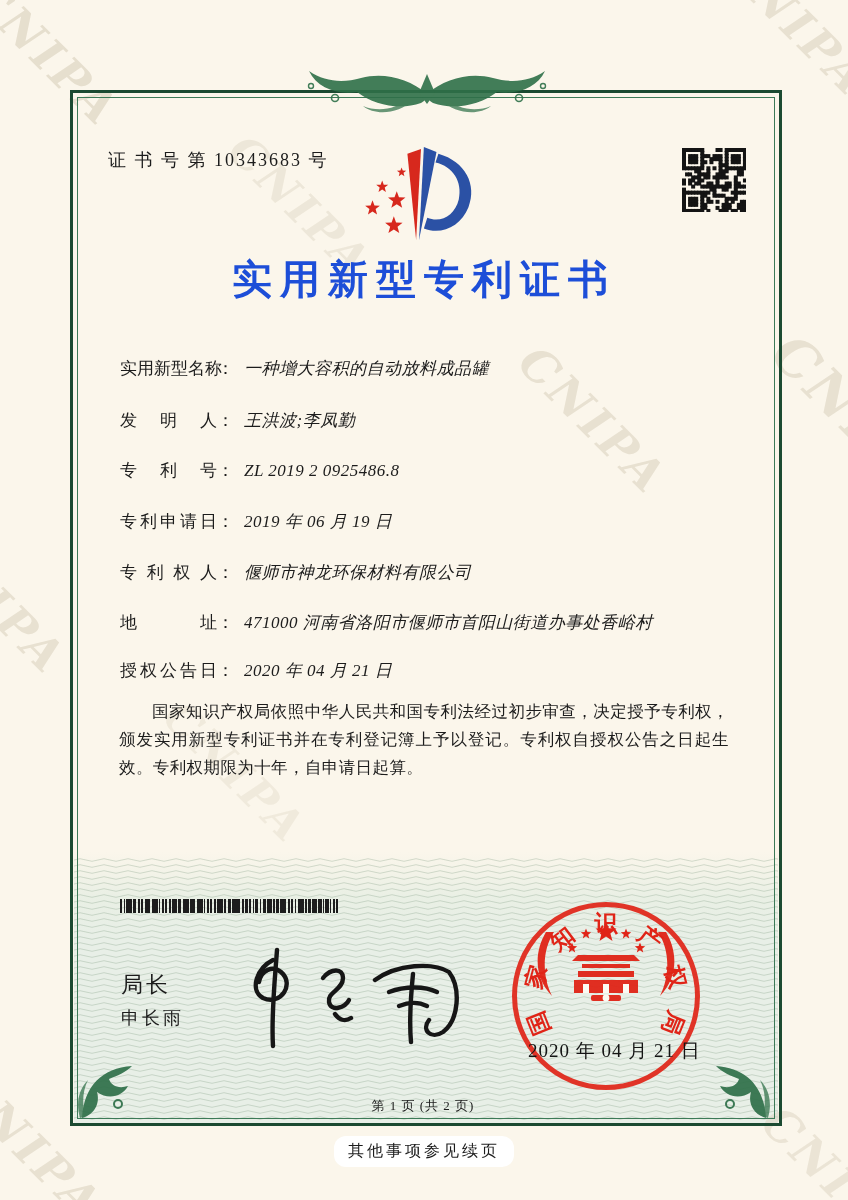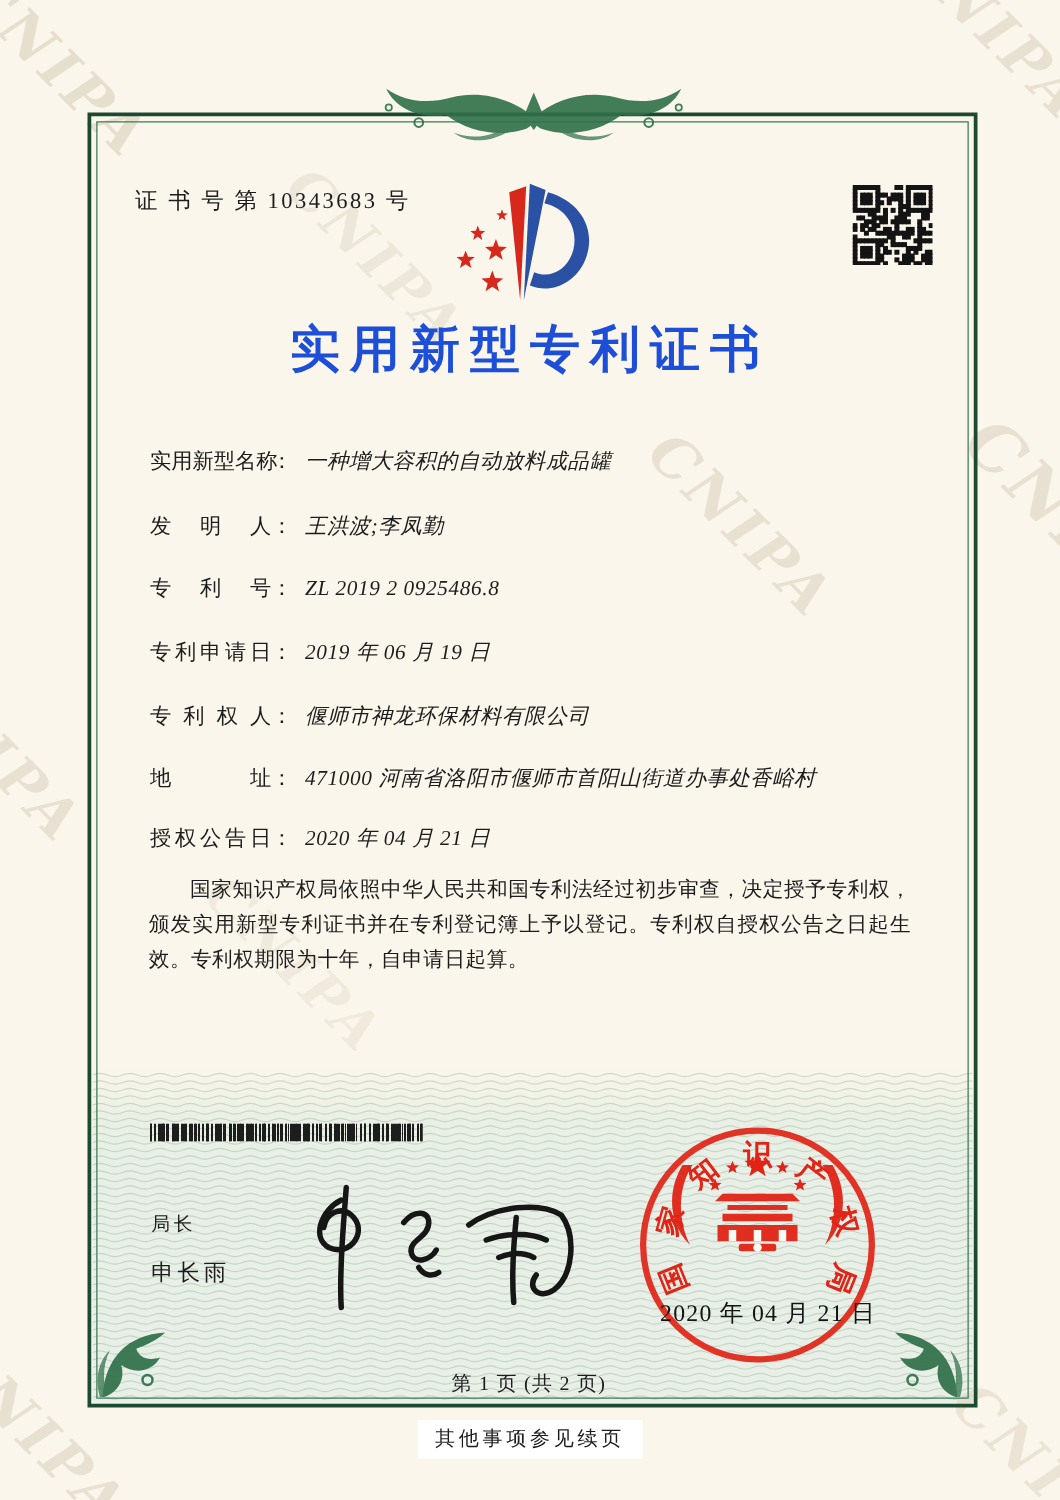--- a/index.html
+++ b/index.html
@@ -32,32 +32,32 @@
   .pair2{position:absolute;left:316px;top:0;}
   .flabel2{display:inline-block;width:92px;text-align:justify;text-align-last:justify;}
   #paras{left:119px;top:698px;width:610px;font-size:16.5px;line-height:28px;text-align:justify;}
   #paras p{margin:0;text-indent:33px;letter-spacing:.4px;}
   #barcode{left:120px;top:899px;width:218px;height:14px;
     background:
       repeating-linear-gradient(90deg,#1d1d1d 0 1.5px,rgba(0,0,0,0) 1.5px 3.5px),
       repeating-linear-gradient(90deg,#1d1d1d 0 1px,rgba(0,0,0,0) 1px 6.5px),
       repeating-linear-gradient(90deg,#1d1d1d 0 2px,rgba(0,0,0,0) 2px 9px),
       repeating-linear-gradient(90deg,rgba(0,0,0,0) 0 10px,#1d1d1d 10px 11.5px);}
-  #director-label{left:121px;top:970px;font-size:15px;letter-spacing:3px;}
+  #director-label{left:121px;top:970px;font-size:22px;letter-spacing:3px;}
   #director-name{left:121px;top:1006px;font-size:18px;letter-spacing:3px;}
   #signature{left:224px;top:944px;}
   
   #seal{left:512px;top:902px;width:188px;height:188px;z-index:6;}
   #seal-ring{position:absolute;left:0;top:0;width:178px;height:178px;border:5px solid rgba(224,36,23,.92);
              border-radius:50%;}
   #seal-date{left:528px;top:1038px;width:160px;text-align:center;font-size:19px;z-index:7;
              letter-spacing:1px;color:#141414;white-space:nowrap;}
-  #page-info{left:70px;top:1097px;width:706px;text-align:center;font-size:16px;letter-spacing:1px;z-index:6;}
+  #page-info{left:70px;top:1097px;width:706px;text-align:center;font-size:13px;letter-spacing:1px;z-index:6;}
   #cont-note{left:0;top:1136px;width:848px;text-align:center;z-index:6;}
-  #cont-note span{display:inline-block;background:#ffffff;padding:5px 14px;font-size:16px;letter-spacing:3px;}
+  #cont-note span{display:inline-block;background:#ffffff;padding:5px 14px;font-size:16px;letter-spacing:3px;border-radius:12px;}
   .orn{z-index:4;}
 </style>
 </head>
 <body>
 
 <span class="wm" style="left:45px;top:52px;font-size:46px;opacity:.6">CNIPA</span>
 <span class="wm" style="left:795px;top:22px;font-size:46px;opacity:.55">CNIPA</span>
 <span class="wm" style="left:300px;top:206px;font-size:44px;opacity:.38">CNIPA</span>
 <span class="wm" style="left:593px;top:420px;font-size:46px;opacity:.55">CNIPA</span>
 <span class="wm" style="left:-8px;top:600px;font-size:46px;opacity:.55">CNIPA</span>

